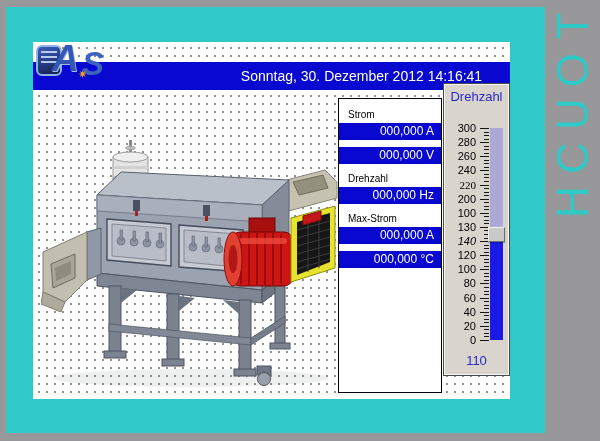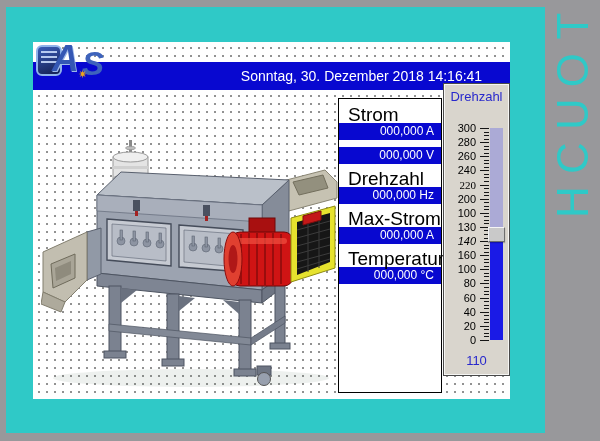--- a/index.html
+++ b/index.html
@@ -36,21 +36,21 @@
     color:#3e63bc;line-height:1;}
   .logo-star{position:absolute;left:42px;top:26px;font-size:11px;color:#eaa41e;line-height:1;}
 
   
   .machine{position:absolute;left:8px;top:98px;width:300px;height:250px;}
 
   
   .readout-panel{position:absolute;left:305px;top:56px;width:104px;height:295px;background:#fff;
     border:1px solid #000;padding-top:8px;z-index:2;}
   .readout-field{margin-bottom:7px;}
-  .readout-label{font-size:19px;line-height:15px;padding-left:9px;color:#000;}
+  .readout-label{font-size:10px;line-height:15px;padding-left:9px;color:#000;}
   .readout-value{height:17px;line-height:17px;margin-top:1px;background:#0808d0;color:#fff;
     font-size:12px;text-align:right;padding-right:7px;}
 
   
   .gauge-panel{position:absolute;left:410px;top:41px;width:67px;height:293px;background:#d9d5cd;
     border:1px solid #4a4a4a;box-shadow:inset 0 0 0 1px #f6f6f4;z-index:2;}
   .gauge-title{position:absolute;top:5px;left:0;width:100%;text-align:center;font-size:13px;color:#2828cc;}
   .gauge-value{position:absolute;bottom:7px;left:0;width:100%;text-align:center;font-size:13px;color:#2828cc;}
   .gauge-scale{position:absolute;inset:0;}
   .tick{position:absolute;right:20px;width:5px;height:1px;background:#151515;}
@@ -73,21 +73,21 @@
       <span class="touch-letter">U</span>
       <span class="touch-letter">C</span>
       <span class="touch-letter">H</span>
     </div>
 
   <div class="bezel"></div>
 
   <div class="screen">
 
     <div class="datetime-bar">
-      <span>Sonntag, 30. Dezember 2018 14:16:41</span>
+      <span>Sonntag, 30. Dezember 2012 14:16:41</span>
     </div>
 
     <div class="logo">
       <div class="logo-block">
           <i></i>
           <i></i>
           <i></i>
         </div>
       <span class="logo-letter-a">A</span>
       <span class="logo-letter-s">S</span>
@@ -213,21 +213,20 @@
       </div>
       <div class="readout-field">
         <div class="readout-label">Drehzahl</div>
         <div class="readout-value">000,000 Hz</div>
       </div>
       <div class="readout-field">
         <div class="readout-label">Max-Strom</div>
         <div class="readout-value">000,000 A</div>
       </div>
       <div class="readout-field">
-        <div class="readout-label">Temperatur</div>
         <div class="readout-value">000,000 °C</div>
       </div>
     </div>
 
     <div class="gauge-panel">
       <div class="gauge-title">Drehzahl</div>
       <div class="gauge-scale">
           <div class="tick major" style="top: 256px;"></div>
           <div class="tick" style="top: 252.467px;"></div>
           <div class="tick" style="top: 248.933px;"></div>
@@ -291,21 +290,21 @@
           <div class="tick major" style="top: 44px;"></div>
           <div class="tick-label" style="top: 38px;">300</div>
           <div class="tick-label" style="top: 52.1333px;">280</div>
           <div class="tick-label" style="top: 66.2667px;">260</div>
           <div class="tick-label" style="top: 80.4px;">240</div>
           <div class="tick-label" style="top: 94.5333px; font-family: Liberation Serif, serif;">220</div>
           <div class="tick-label" style="top: 108.667px;">200</div>
           <div class="tick-label" style="top: 122.8px;">100</div>
           <div class="tick-label" style="top: 136.933px;">130</div>
           <div class="tick-label" style="top: 151.067px; font-style: italic;">140</div>
-          <div class="tick-label" style="top: 165.2px;">160</div>
+          <div class="tick-label" style="top: 165.2px;">120</div>
           <div class="tick-label" style="top: 179.333px;">100</div>
           <div class="tick-label" style="top: 193.467px;">80</div>
           <div class="tick-label" style="top: 207.6px;">60</div>
           <div class="tick-label" style="top: 221.733px;">40</div>
           <div class="tick-label" style="top: 235.867px;">20</div>
           <div class="tick-label" style="top: 250px;">0</div>
         </div>
       <div class="gauge-track">
         <div class="track-upper" style="height: 106px; background: rgb(171, 170, 214);"></div>
         <div class="track-lower" style="height: 106px; background: rgb(26, 26, 230);"></div>

